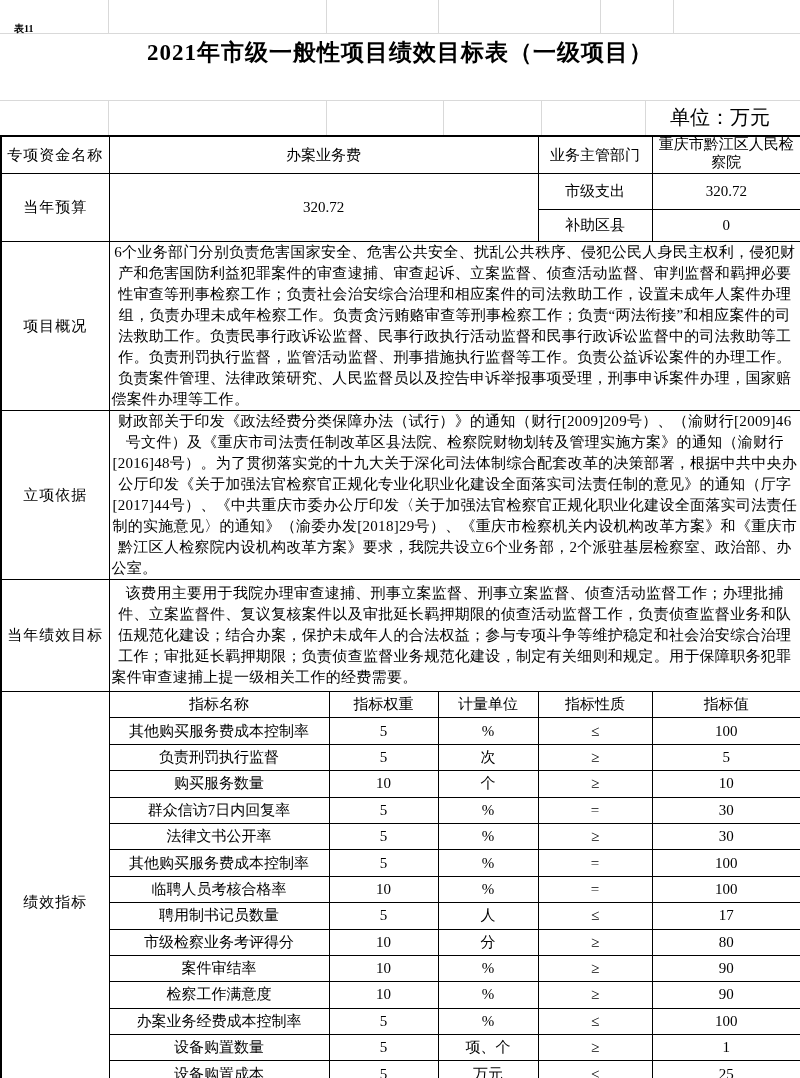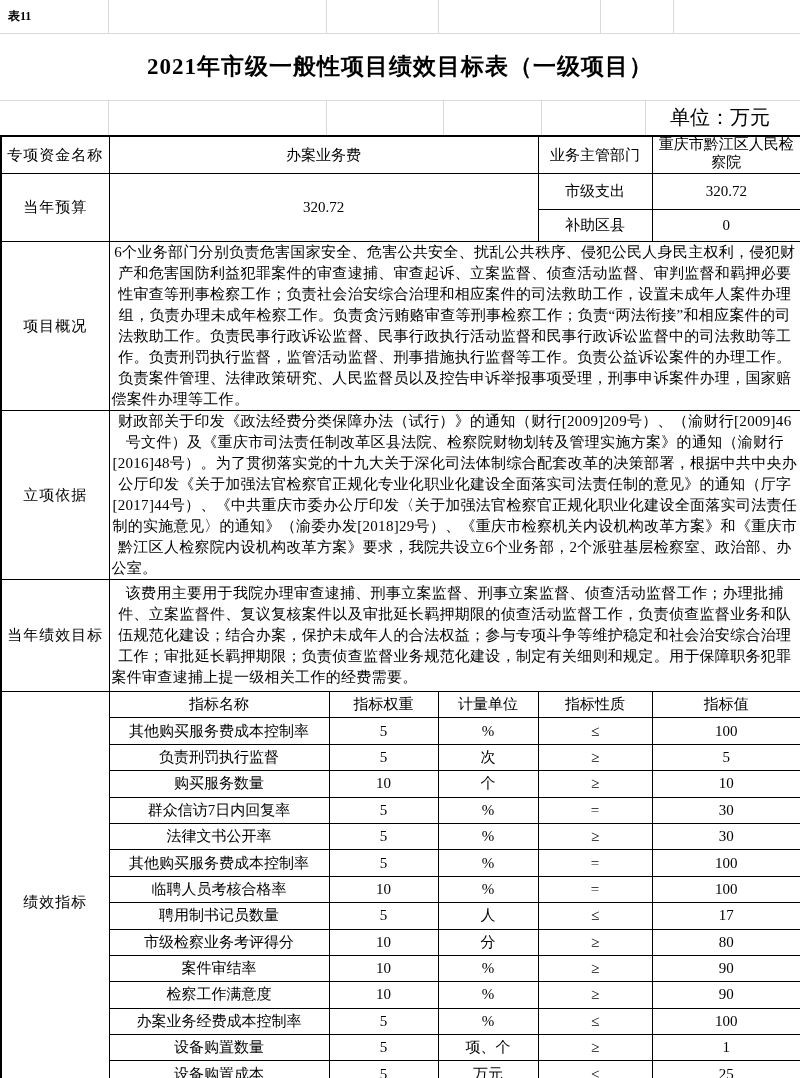--- a/index.html
+++ b/index.html
@@ -3,23 +3,23 @@
 <meta charset="utf-8">
 <style>
   html,body { margin:0; padding:0; background:#fff; }
   body { font-family:"Liberation Serif","DejaVu Serif",serif; color:#000; }
   .sheet { position:relative; width:800px; height:1078px; background:#fff; overflow:hidden; }
 
   
   .gl { position:absolute; background:#d9d9d9; }
   .gl.v { width:1px; } .gl.h { height:1px; }
 
-  .tag { position:absolute; left:0; top:0; width:110px; height:33px; line-height:33px;
-         padding-left:8px; font-weight:bold; font-size:12px; }
-  .title { position:absolute; left:0; top:33px; width:800px; height:67px;
+  .tag { position:absolute; left:0; top:12px; width:110px; height:33px; line-height:33px;
+         padding-left:14px; font-weight:bold; font-size:10px; }
+  .title { position:absolute; left:0; top:19px; width:800px; height:67px;
            display:flex; align-items:center; justify-content:center;
            font-size:23px; font-weight:bold; letter-spacing:1px; }
   .unit { position:absolute; top:100px; right:30px; height:35px; line-height:35px; font-size:20px; }
 
   table.main { position:absolute; left:0; top:135px; width:800px;
                border-collapse:collapse; table-layout:fixed;
                border:2px solid #000; }
   table.main td { border:1px solid #000; text-align:center; vertical-align:middle;
                   font-size:15px; padding:0 2px; overflow:hidden; }
 

